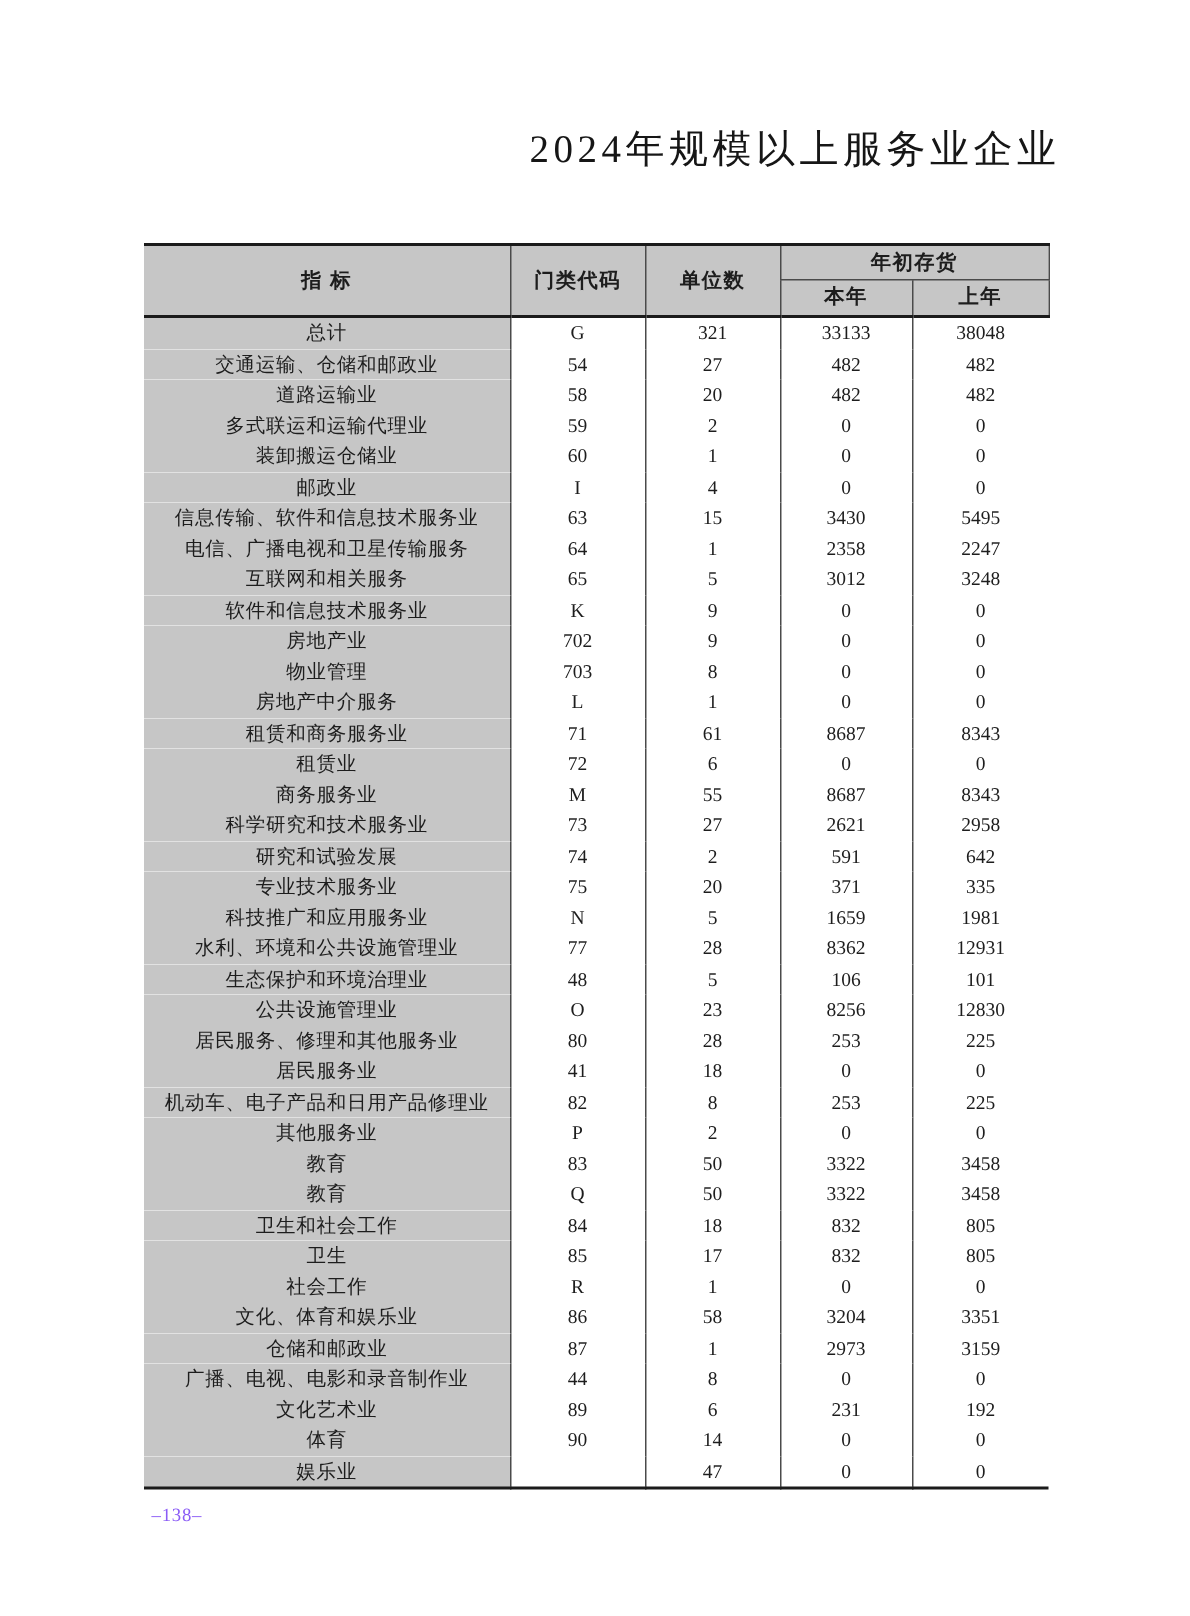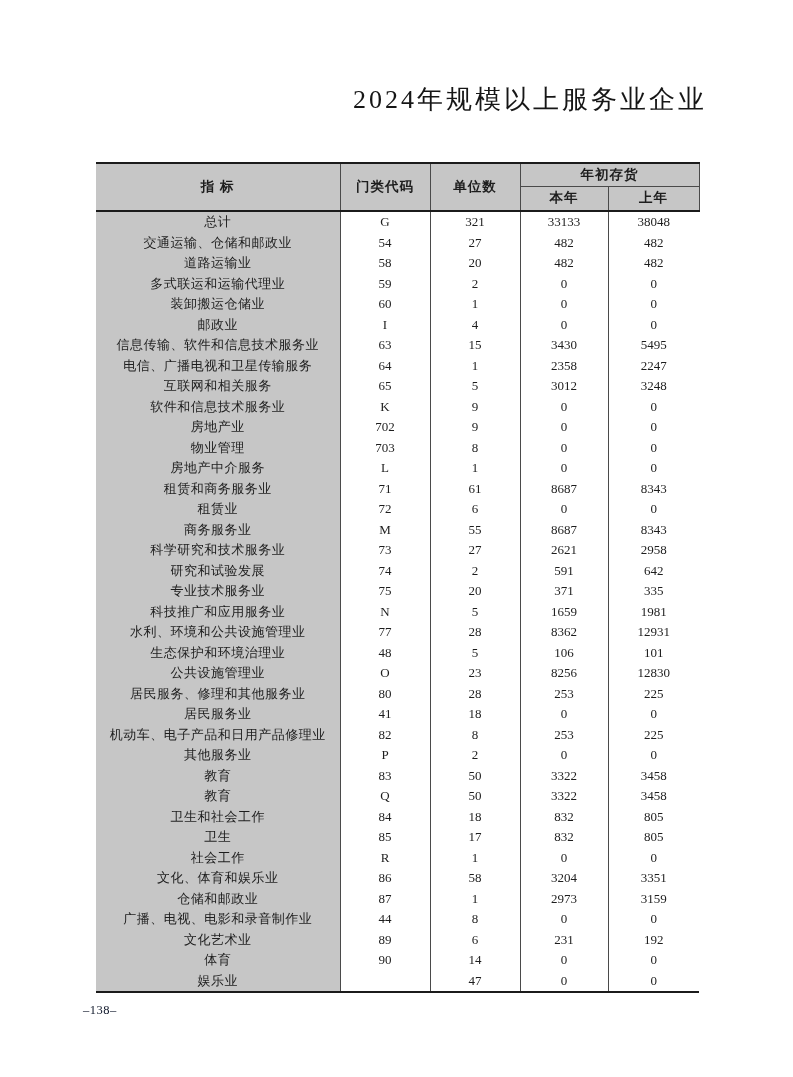--- a/index.html
+++ b/index.html
@@ -67,24 +67,24 @@
     font-size: 13px;
     text-align: center;
     vertical-align: middle;
     white-space: nowrap;
     overflow: hidden;
   }
   .stats-table td.ind { background: var(--gray); letter-spacing: 0.5px; text-align: center; }
 
   .page-number {
     position: absolute;
-    left: 83px; top: 1003px;
+    left: 101px; top: 1003px;
     font-size: 12.5px;
     letter-spacing: 0.5px;
-    color: #0f172a;
+    color: #8b5cf6;
   }
 </style>
 </head>
 <body>
 
 <div class="page">
 
   <div class="doc-title">2024年规模以上服务业企业</div>
 
   <table class="stats-table">

